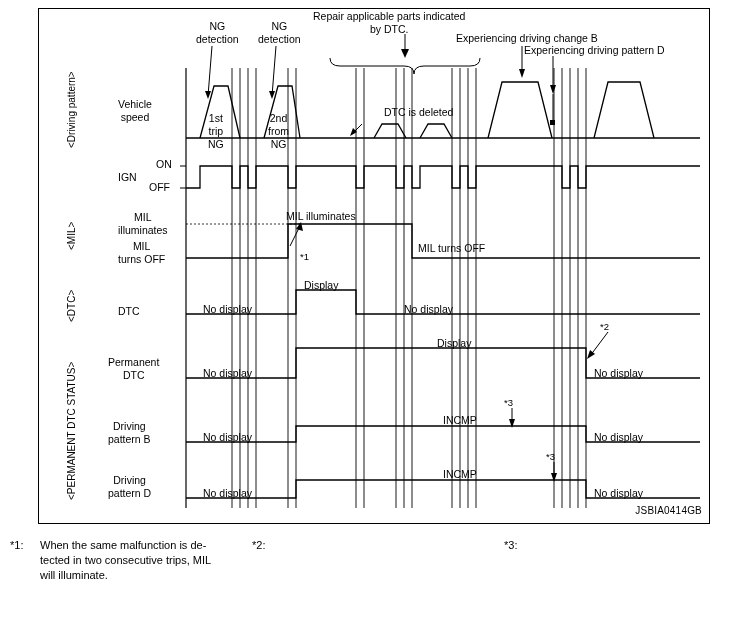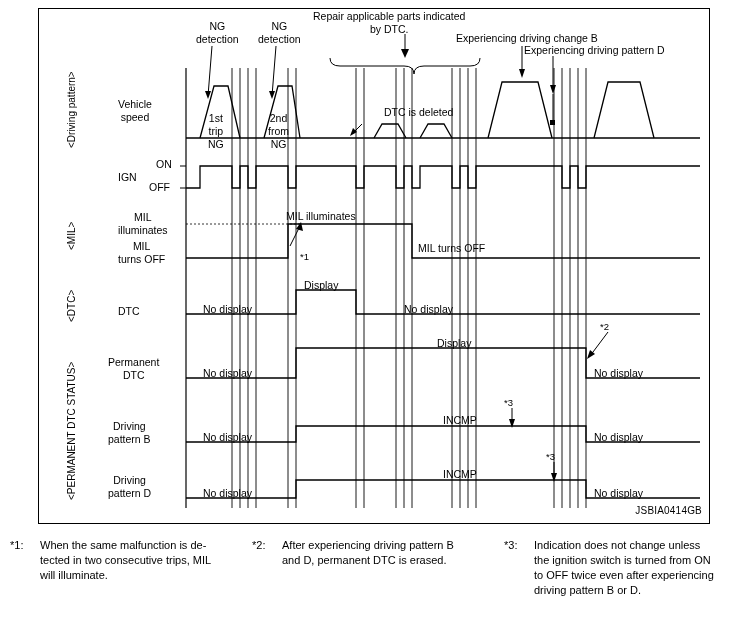--- a/index.html
+++ b/index.html
@@ -242,25 +242,19 @@
 
   <div class="fn" style="left:10px; top:538px; width:230px;">
     <span class="mark">*1:</span>
     <span class="body" style="white-space:pre-line;">When the same malfunction is de-
 tected in two consecutive trips, MIL
 will illuminate.</span>
   </div>
 
   <div class="fn" style="left:252px; top:538px; width:230px;">
     <span class="mark">*2:</span>
-    <span class="body" style="white-space:pre-line;">After experiencing driving pattern B
-and D, permanent DTC is erased.</span>
   </div>
 
   <div class="fn" style="left:504px; top:538px; width:236px;">
     <span class="mark">*3:</span>
-    <span class="body" style="white-space:pre-line;">Indication does not change unless
-the ignition switch is turned from ON
-to OFF twice even after experiencing
-driving pattern B or D.</span>
   </div>
 
 </div>
 
 </body></html>

